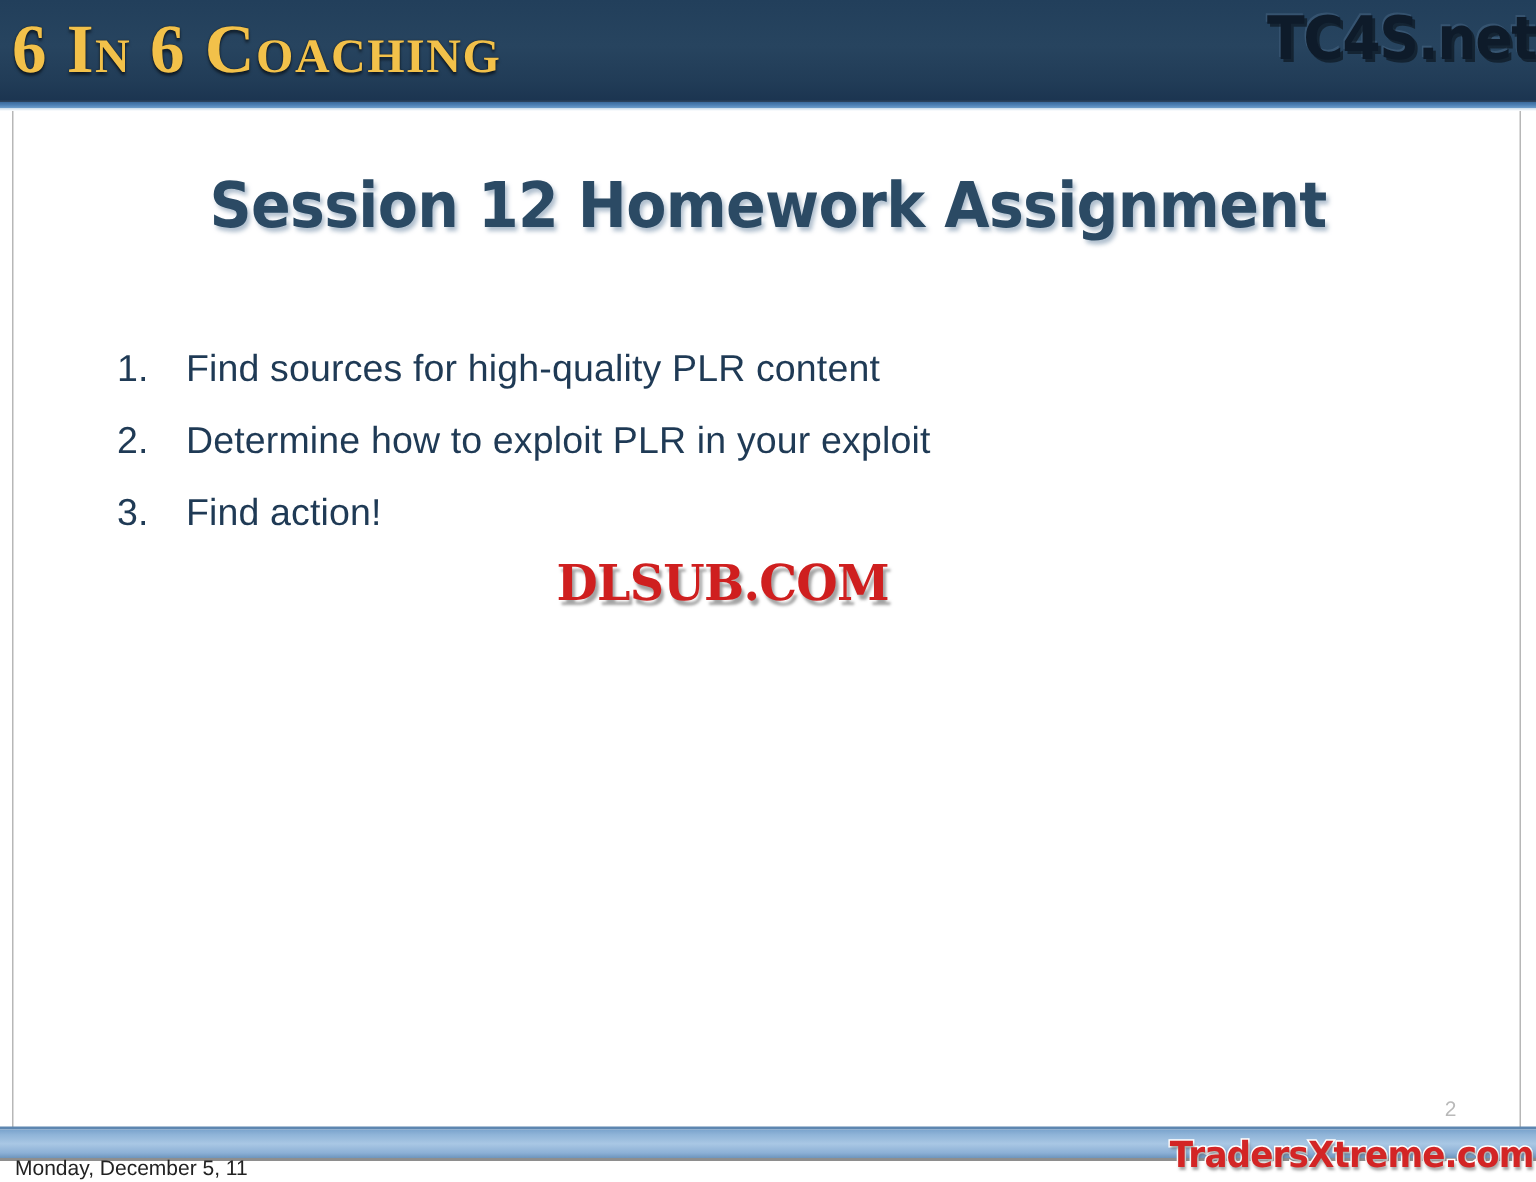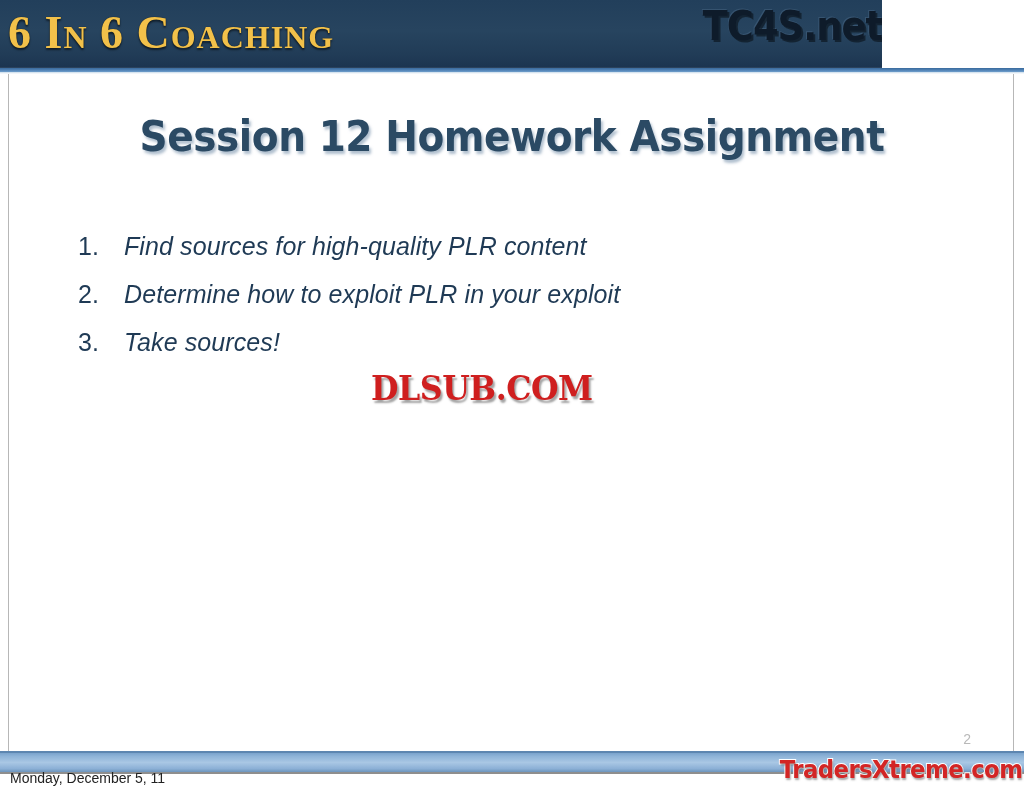--- a/index.html
+++ b/index.html
@@ -22,21 +22,21 @@
     height: 788px;
     background: #ffffff;
     box-sizing: border-box;
   }
 
   
   .header-band {
     position: absolute;
     left: 0;
     top: 0;
-    width: 882px;
+    width: 1024px;
     height: 68px;
     background: linear-gradient(180deg, #1b3550 0%, #254col 0%, #26435f 45%, #203b56 75%, #1c3550 100%);
     background: linear-gradient(180deg, #1d3consistent 0%, #26435f 40%, #203b56 80%, #1b3450 100%);
     background: linear-gradient(180deg, #223f5b 0%, #27445f 45%, #213c57 80%, #1b3450 100%);
     overflow: hidden;
   }
   .header-band::after {
     content: "";
     position: absolute;
     left: 0; right: 0; bottom: 0;
@@ -142,21 +142,20 @@
     line-height: 48px;
     letter-spacing: 0.1px;
   }
   .content-list li .num {
     width: 46px;
     flex: 0 0 46px;
     color: #1f3a55;
   }
   .content-list li .txt {
     white-space: nowrap;
-    font-style: italic;
   }
 
   
   .dlsub {
     position: absolute;
     left: 371px;
     top: 369px;
     font-family: "DejaVu Serif", serif;
     font-size: 33px;
     font-weight: bold;
@@ -259,21 +258,21 @@
     <li>
       <span class="num">1.</span>
       <span class="txt">Find sources for high-quality PLR content</span>
     </li>
     <li>
       <span class="num">2.</span>
       <span class="txt">Determine how to exploit PLR in your exploit</span>
     </li>
     <li>
       <span class="num">3.</span>
-      <span class="txt">Take sources!</span>
+      <span class="txt">Find action!</span>
     </li>
   </ol>
 
   <div class="dlsub">DLSUB.COM</div>
 
   <div class="page-number">2</div>
 
   <div class="footer-bar-top"></div>
   <div class="footer-bar"></div>
   <div class="footer-bar-bottom"></div>

